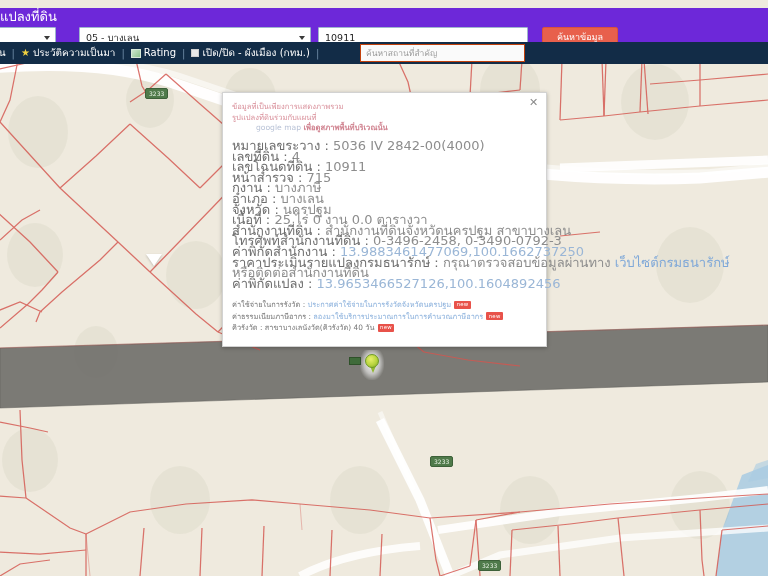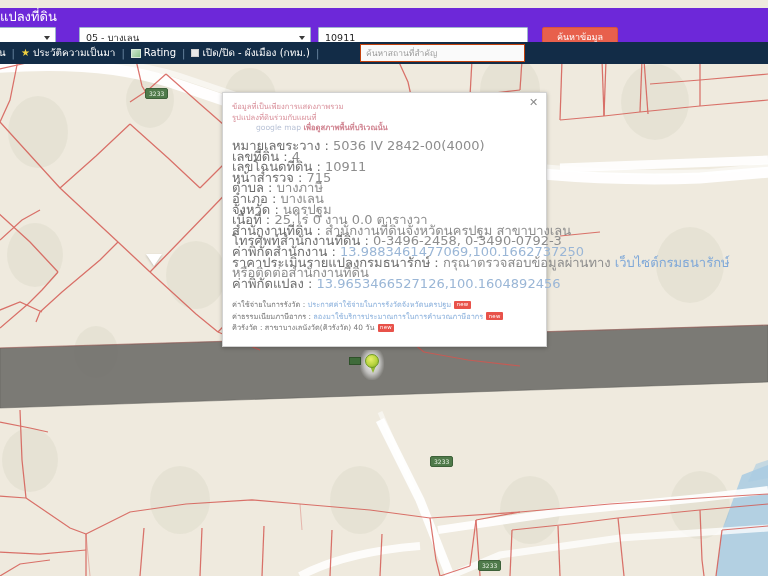--- a/index.html
+++ b/index.html
@@ -389,21 +389,21 @@
       <div class="row">
         <span class="k">เลขที่ดิน</span><span class="k">&nbsp;:&nbsp;</span><span class="v">4</span>
       </div>
       <div class="row">
         <span class="k">เลขโฉนดที่ดิน</span><span class="k">&nbsp;:&nbsp;</span><span class="v">10911</span>
       </div>
       <div class="row">
         <span class="k">หน้าสำรวจ</span><span class="k">&nbsp;:&nbsp;</span><span class="v">715</span>
       </div>
       <div class="row">
-        <span class="k">ตำบล</span><span class="k">&nbsp;:&nbsp;</span><span class="v">บางภาษี</span>
+        <span class="k">กงาน</span><span class="k">&nbsp;:&nbsp;</span><span class="v">บางภาษี</span>
       </div>
       <div class="row">
         <span class="k">อำเภอ</span><span class="k">&nbsp;:&nbsp;</span><span class="v">บางเลน</span>
       </div>
       <div class="row">
         <span class="k">จังหวัด</span><span class="k">&nbsp;:&nbsp;</span><span class="v">นครปฐม</span>
       </div>
       <div class="row">
         <span class="k">เนื้อที่</span><span class="k">&nbsp;:&nbsp;</span><span class="v">25 ไร่ 0 งาน 0.0 ตารางวา</span>
       </div>

